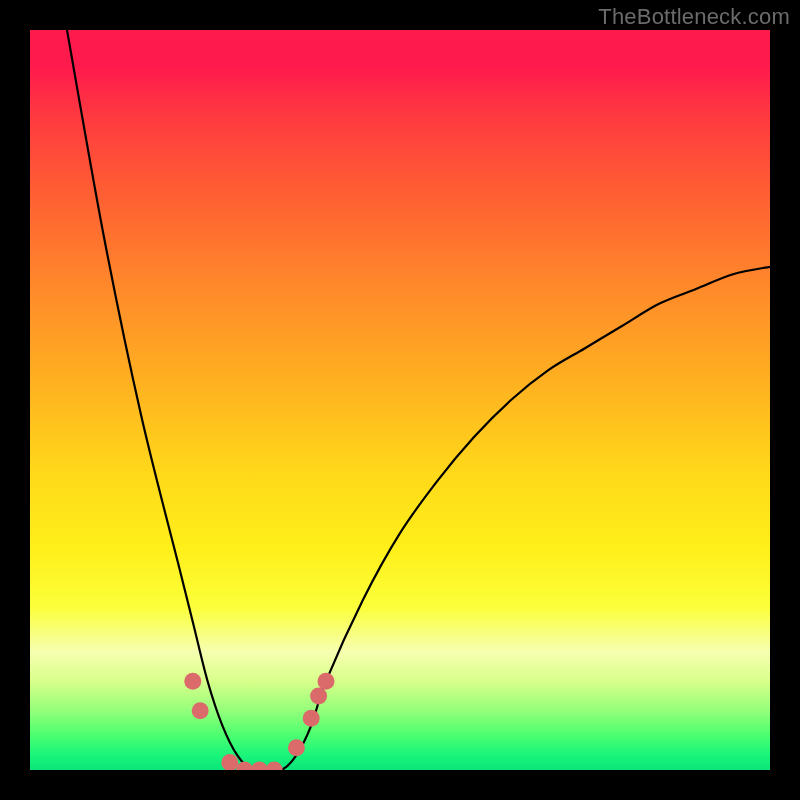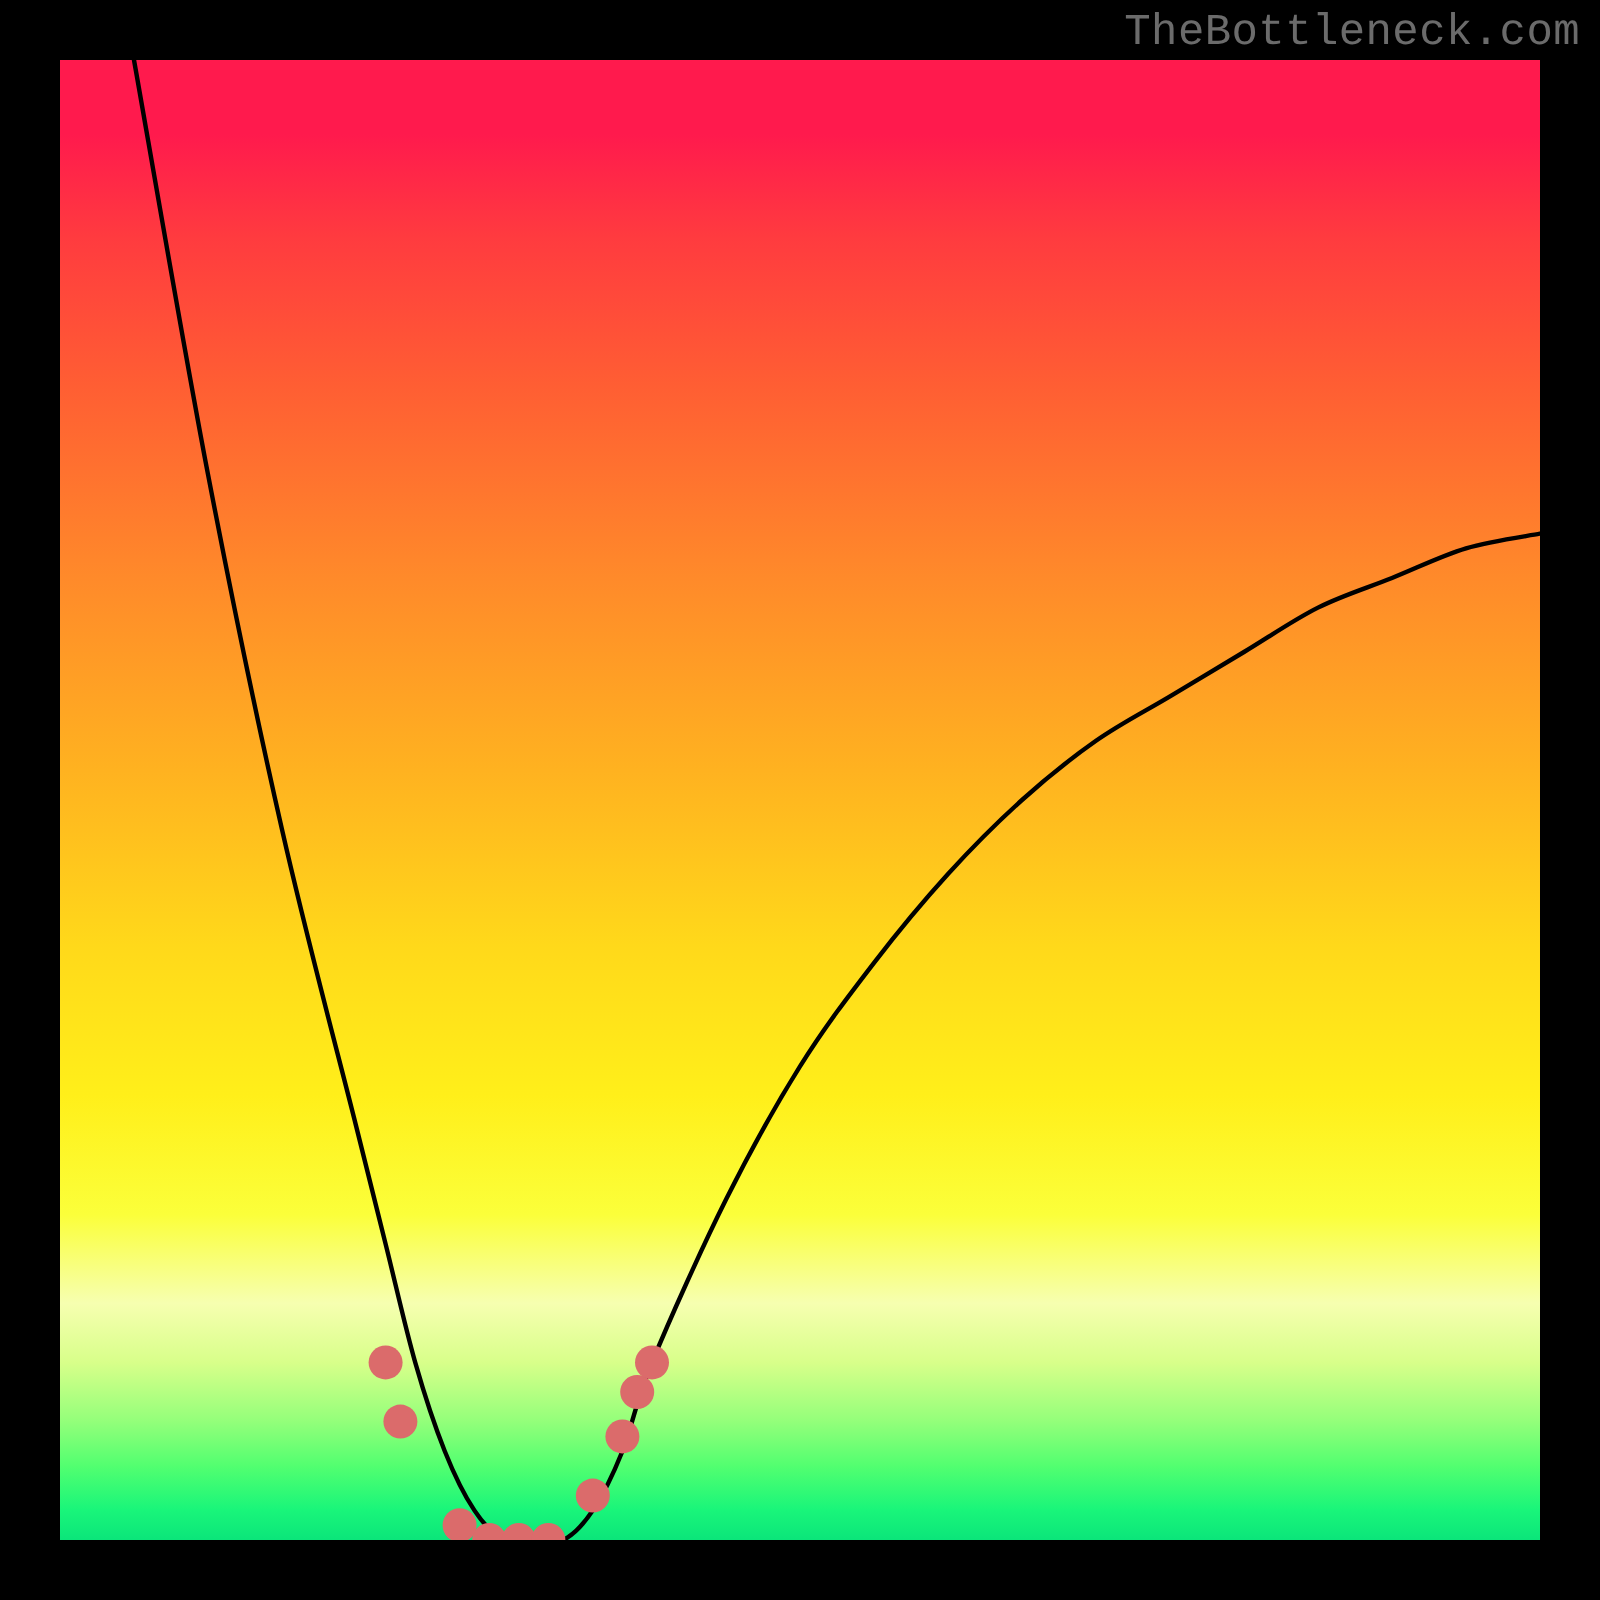--- a/index.html
+++ b/index.html
@@ -38,21 +38,21 @@
     position: absolute;
     left: 0;
     top: 0;
     width: 740px;
     height: 740px;
   }
   .watermark {
     position: absolute;
     top: 4px;
     right: 10px;
-    font-family: Liberation Mono, monospace;
+    font-family: Liberation Sans, sans-serif;
     font-size: 22px;
     font-weight: 500;
     color: #6b6b6b;
     letter-spacing: 0.2px;
   }
 </style>
 </head>
 <body>
 
 <div class="stage">

